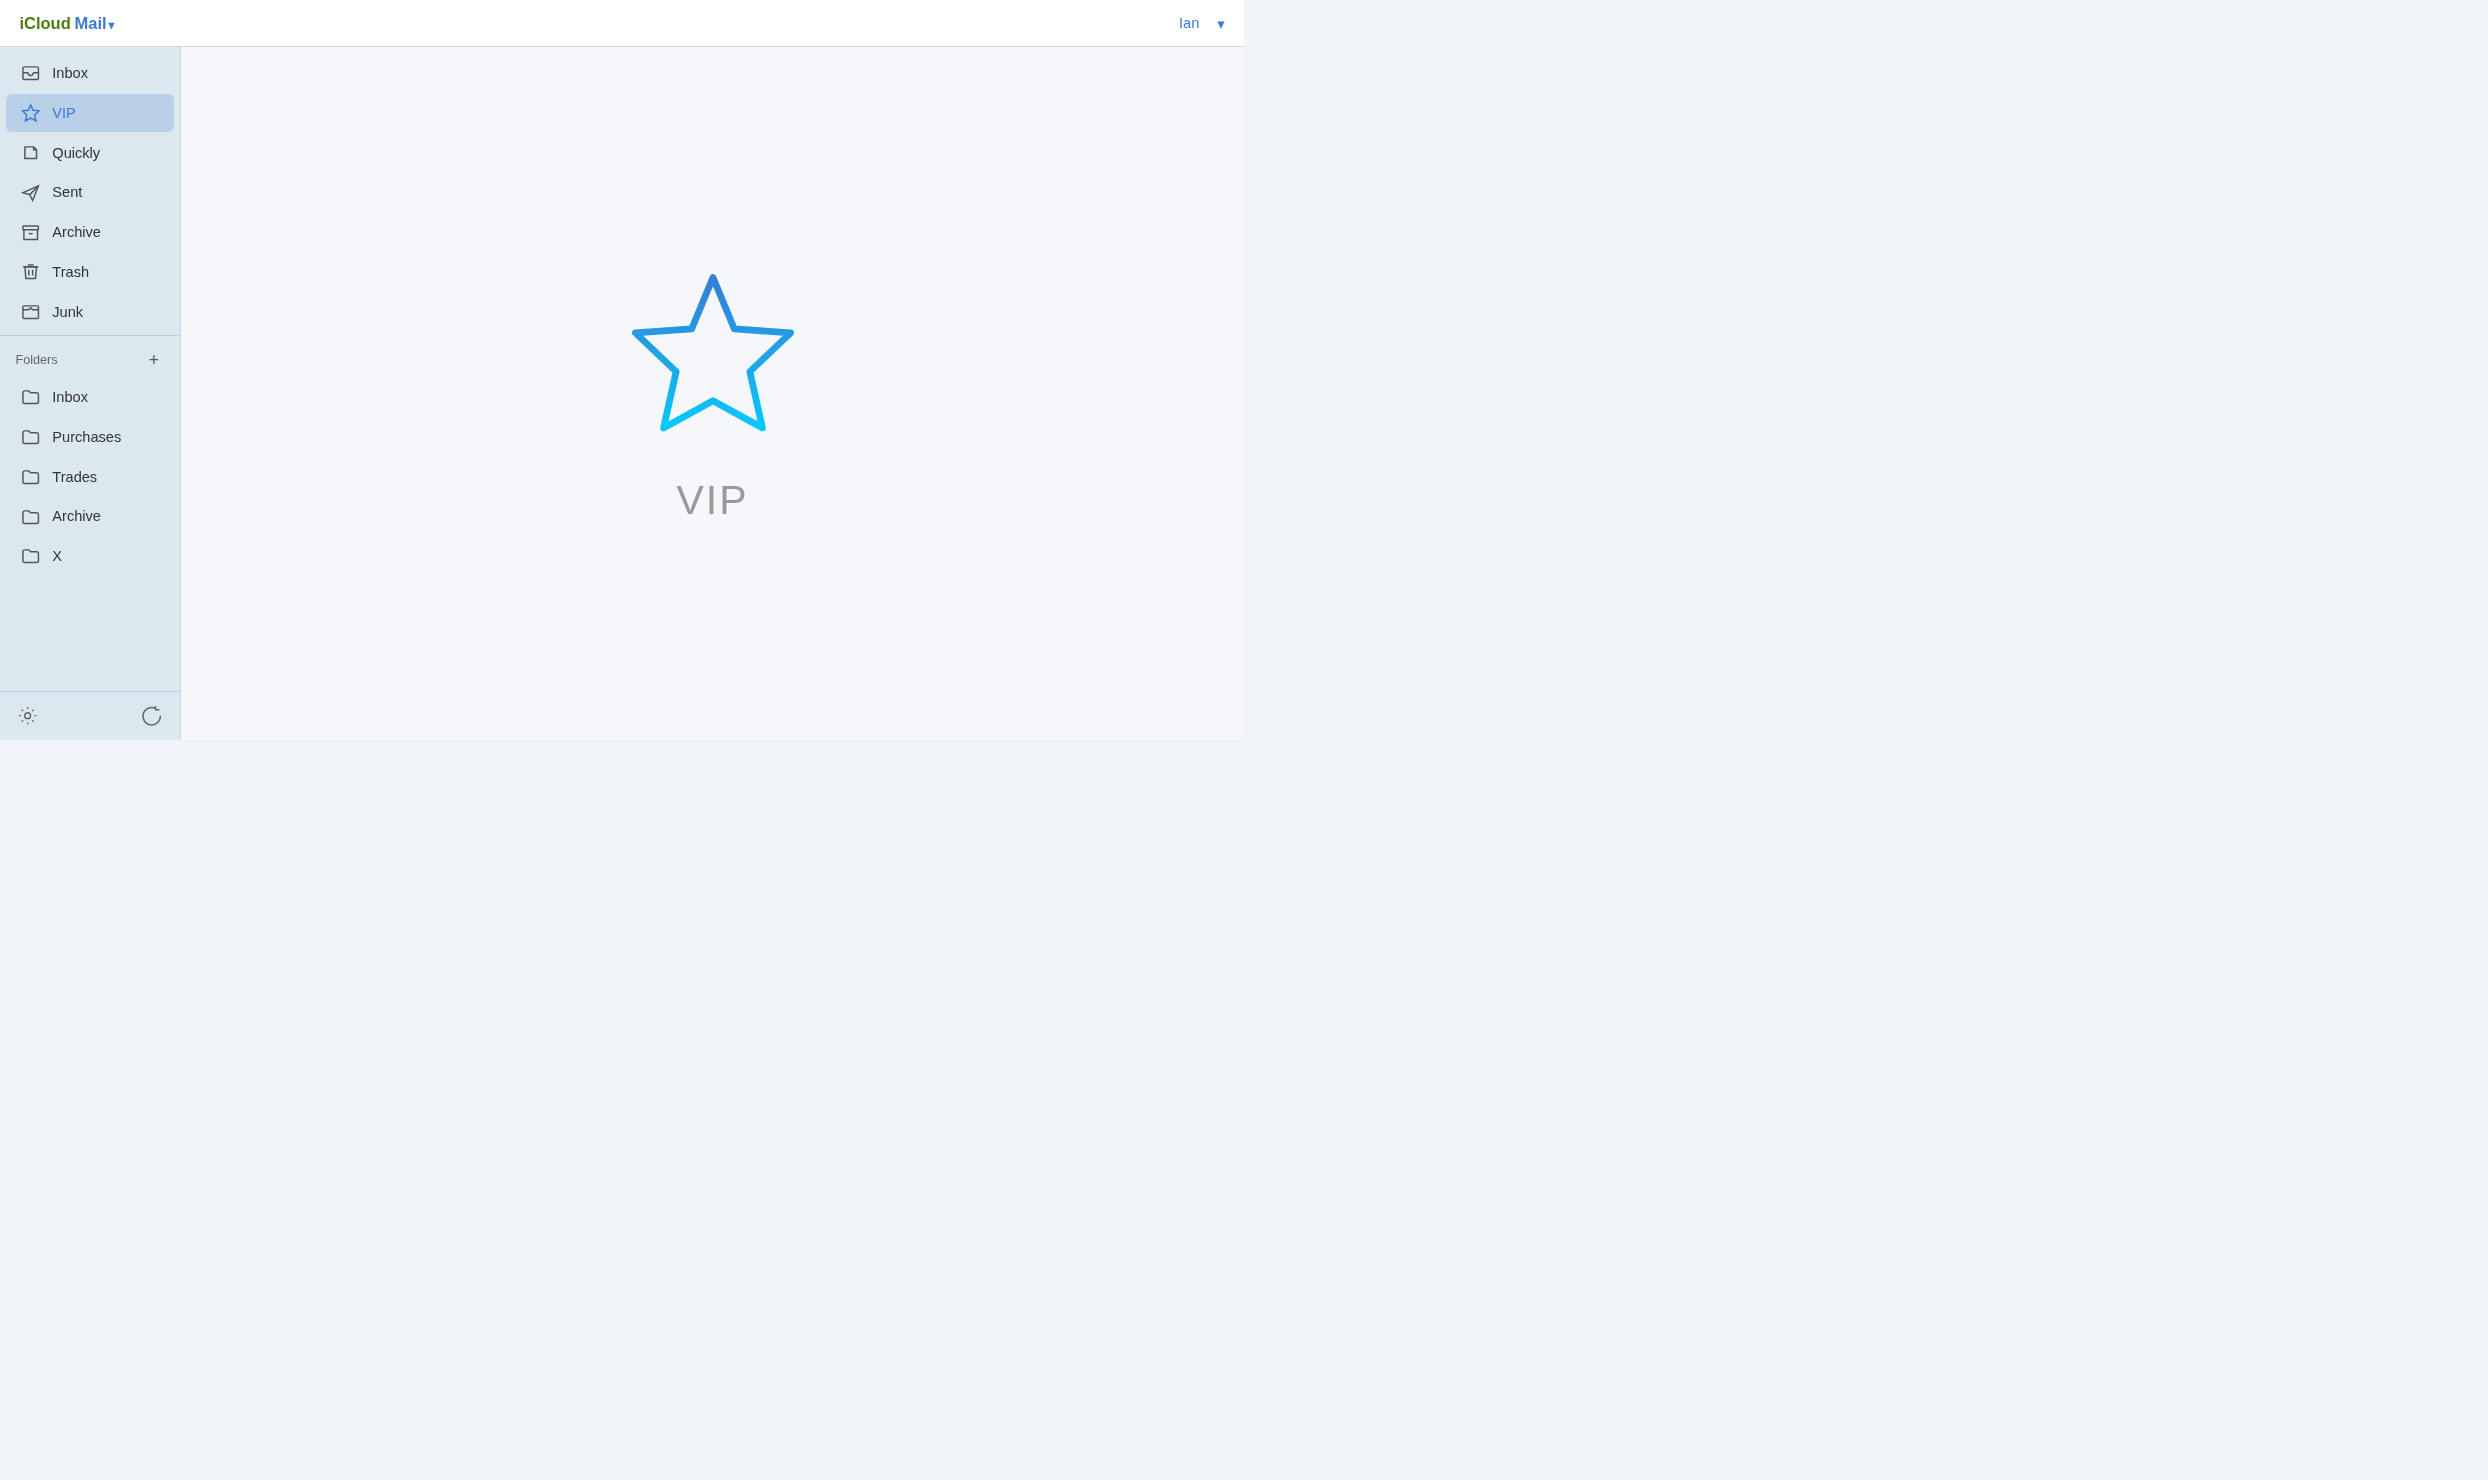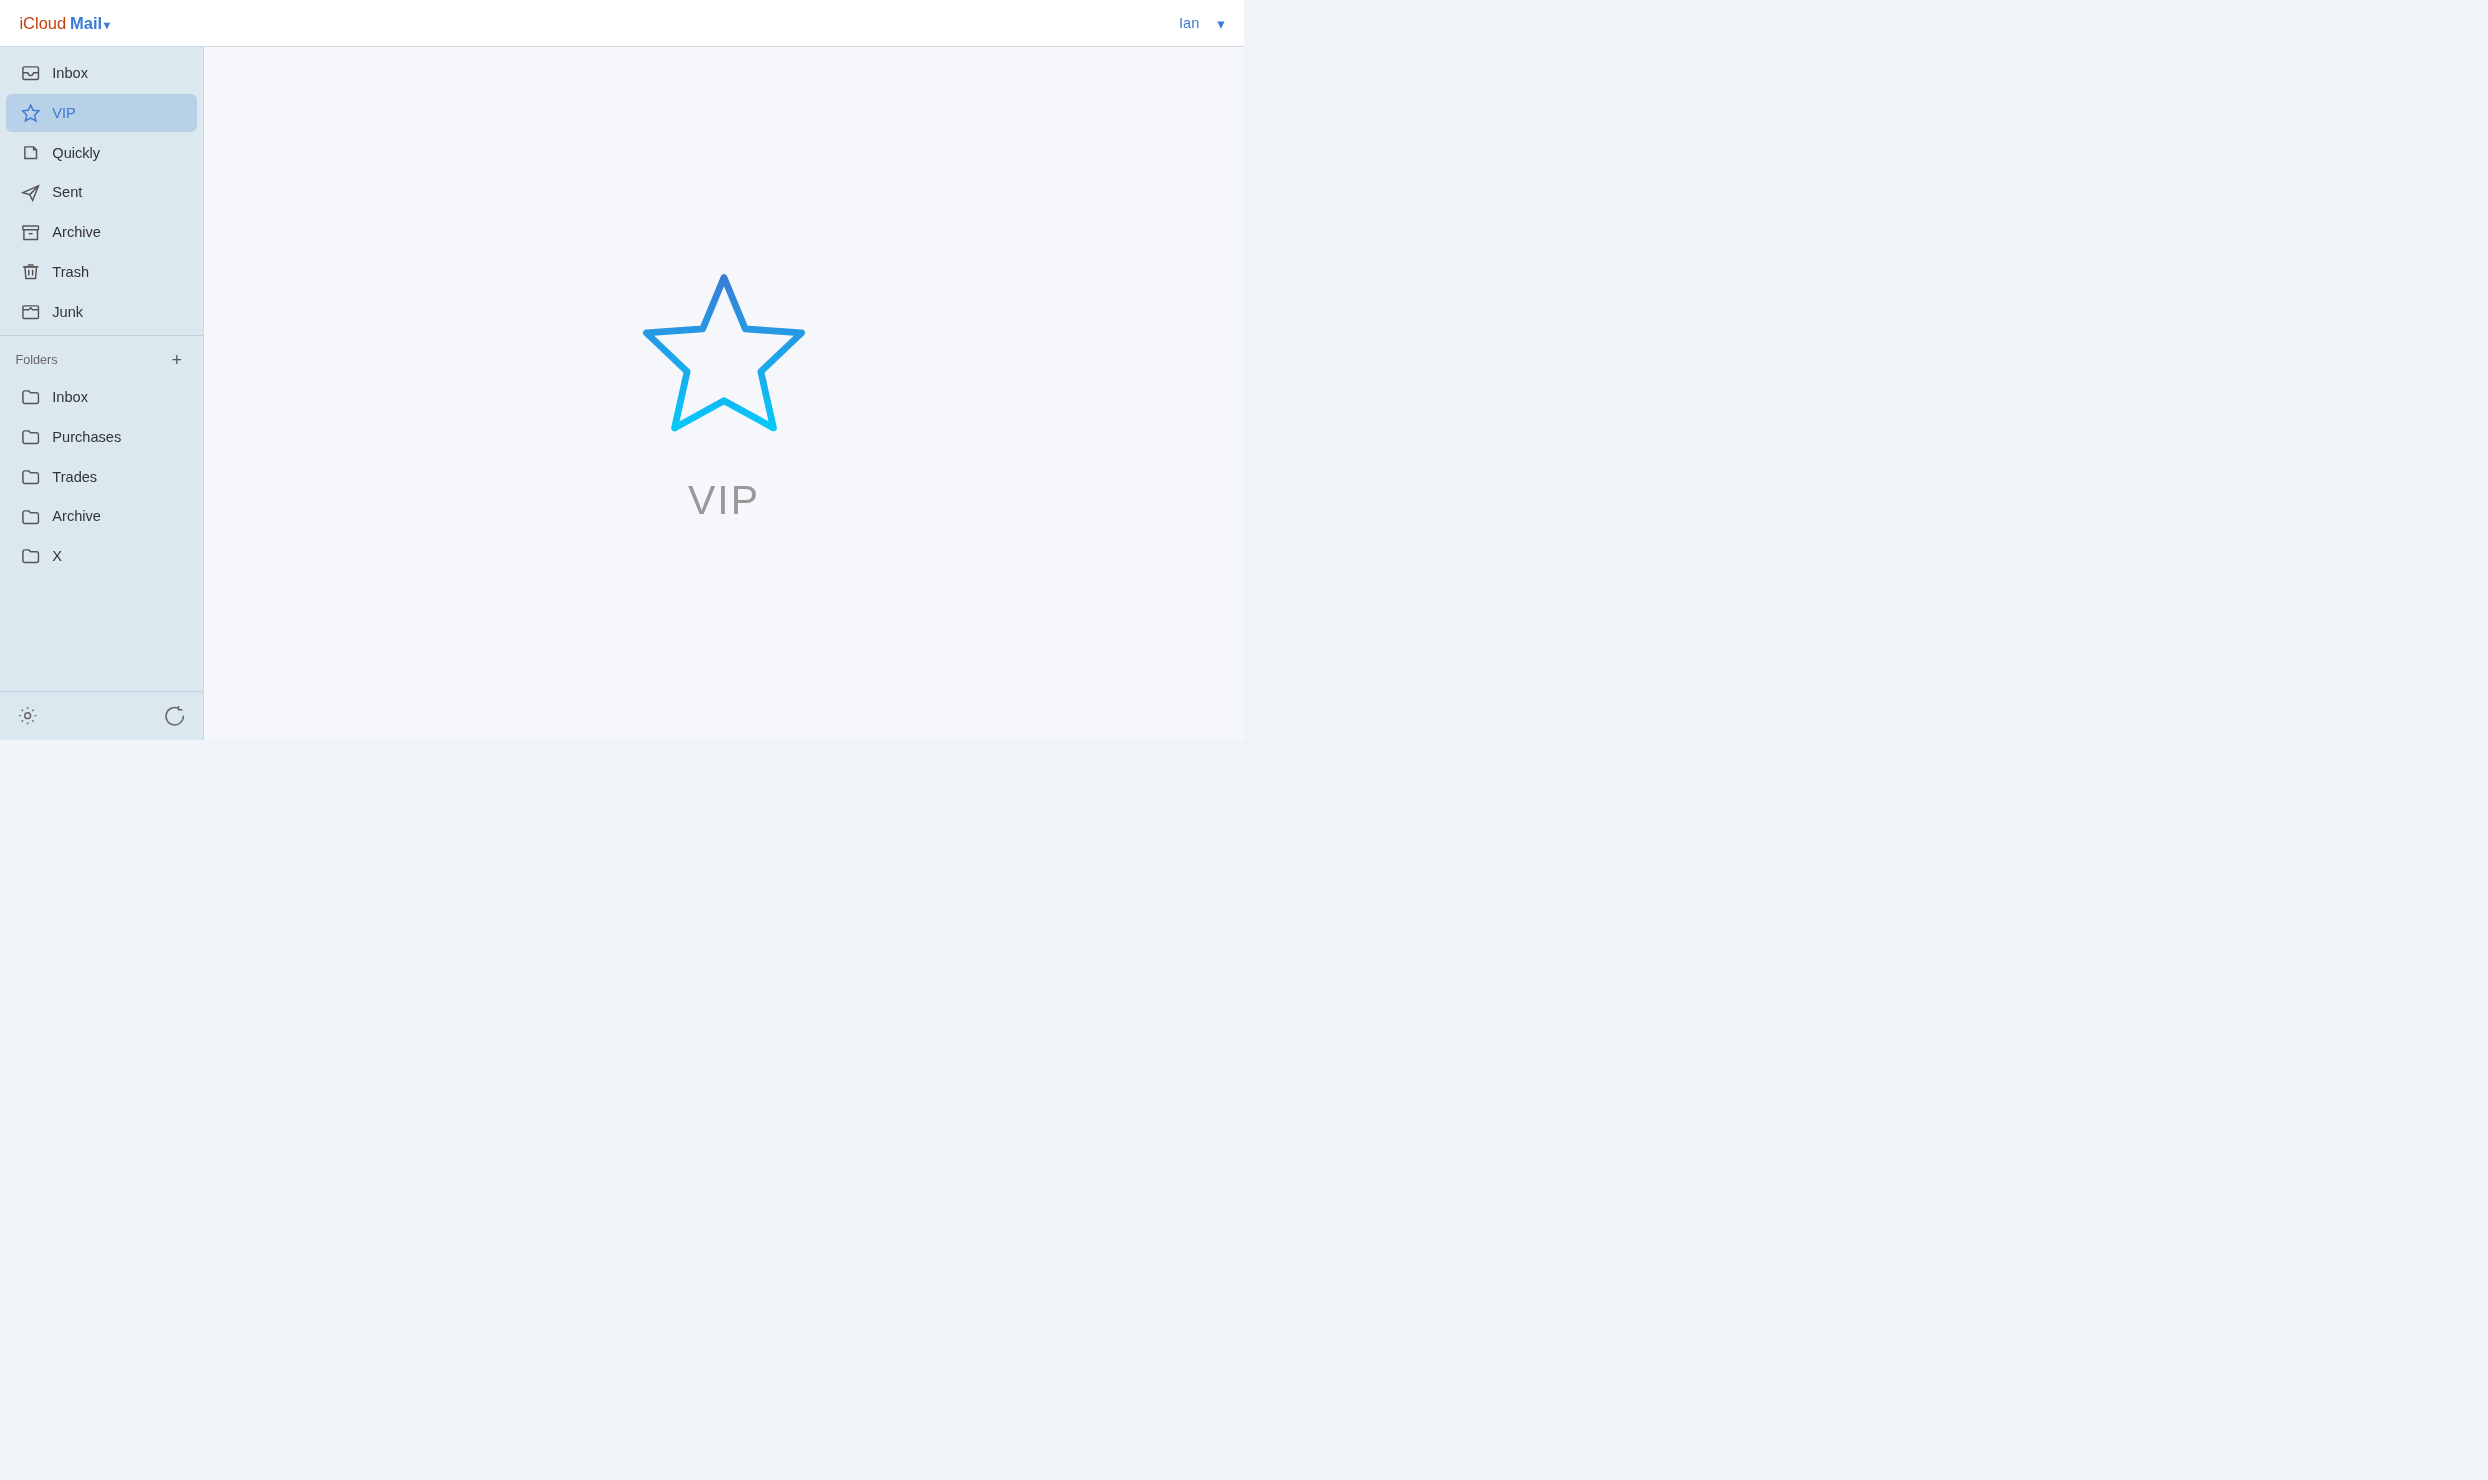--- a/index.html
+++ b/index.html
@@ -31,22 +31,22 @@
     }
 
     .header-left {
       display: flex;
       align-items: center;
       gap: 3.9px;
     }
 
     .app-title-icloud {
       font-size: 16.5px;
-      font-weight: 400;
-      color: #c2410c;
+      font-weight: 700;
+      color: #4d7c0f;
     }
 
     .app-title-mail {
       font-size: 16.5px;
       font-weight: 700;
       color: #3a7bd5;
     }
 
     .header-dropdown-icon {
       font-size: 11.6px;
@@ -65,21 +65,21 @@
 
     
     .main-layout {
       display: flex;
       flex: 1;
       overflow: hidden;
     }
 
     
     .sidebar {
-      width: 204px;
+      width: 181px;
       background: #dce8f0;
       display: flex;
       flex-direction: column;
       flex-shrink: 0;
       border-right: 1px solid #c8d8e4;
     }
 
     .sidebar-nav {
       flex: 1;
       overflow-y: auto;

